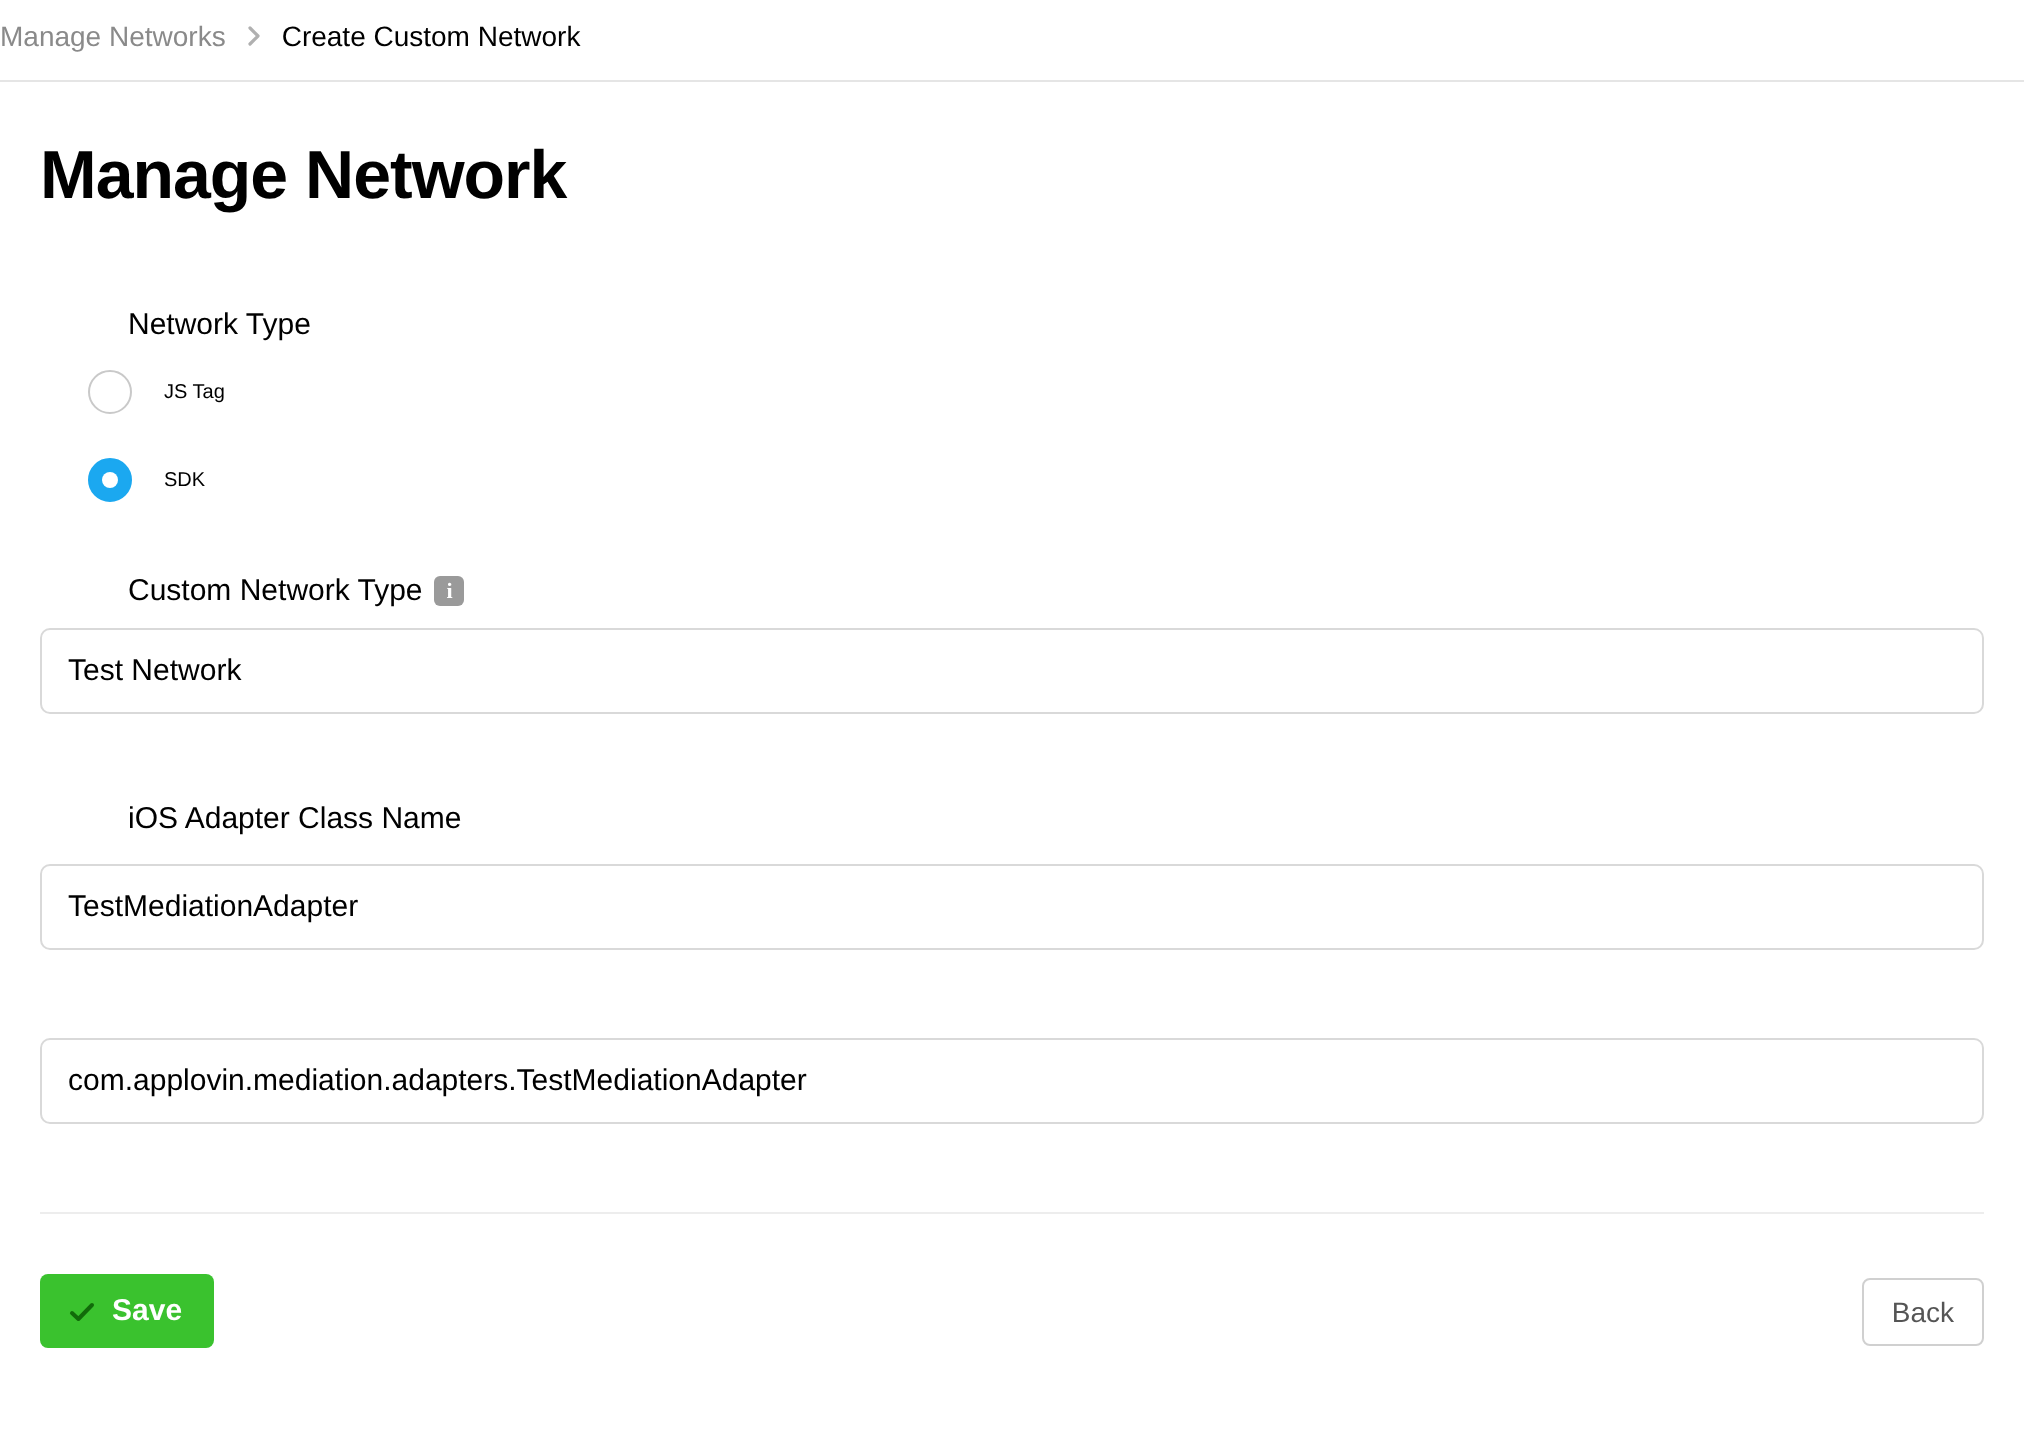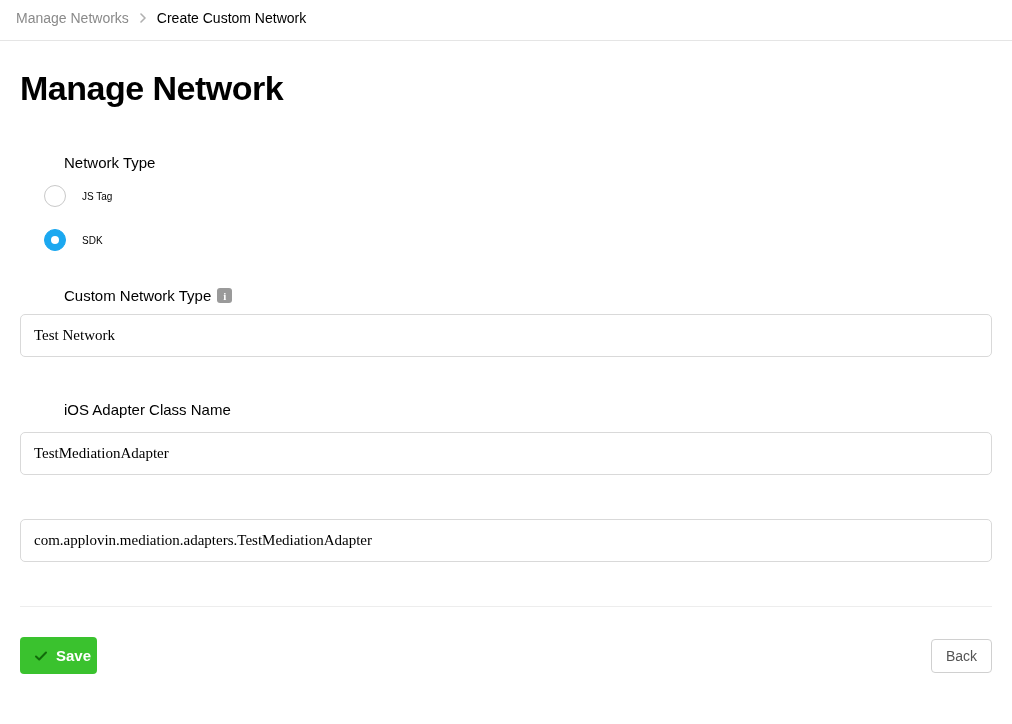--- a/index.html
+++ b/index.html
@@ -7,21 +7,21 @@
       margin: 0;
       padding: 0;
     }
     body {
       font-family: -apple-system, BlinkMacSystemFont, "Segoe UI", Helvetica, Arial, sans-serif;
       background: #ffffff;
       color: #000;
       width: 1012px;
     }
     .breadcrumb {
-      padding: 10px 10px 14px 16px;
+      padding: 10px 10px 14px 0;
       border-bottom: 1px solid #e5e5e5;
       font-size: 14px;
       display: flex;
       align-items: center;
       gap: 10px;
     }
     .breadcrumb-link {
       color: #8a8a8a;
       text-decoration: none;
       cursor: pointer;
@@ -111,21 +111,21 @@
       font-family: Georgia, serif;
     }
     .text-input {
       width: 100%;
       padding: 12px 13px;
       font-size: 15px;
       border: 1px solid #d9d9d9;
       border-radius: 5px;
       background: #fff;
       color: #000;
-      font-family: Liberation Serif, serif;
+      font-family: Liberation Sans, sans-serif;
     }
     .field-block {
       margin-bottom: 44px;
     }
     .divider {
       border: none;
       border-top: 1px solid #ededed;
       margin-top: 2px;
       margin-bottom: 30px;
     }
@@ -134,21 +134,21 @@
       justify-content: space-between;
       align-items: center;
     }
     .save-btn {
       background: #3ac22e;
       border: none;
       border-radius: 4px;
       color: #fff;
       font-size: 15px;
       font-weight: 600;
-      padding: 10px 6px 10px 14px;
+      padding: 10px 16px 10px 14px;
       display: inline-flex;
       align-items: center;
       gap: 8px;
       cursor: pointer;
       justify-content: flex-end;
     }
     .save-btn svg {
       width: 14px;
       height: 14px;
     }

